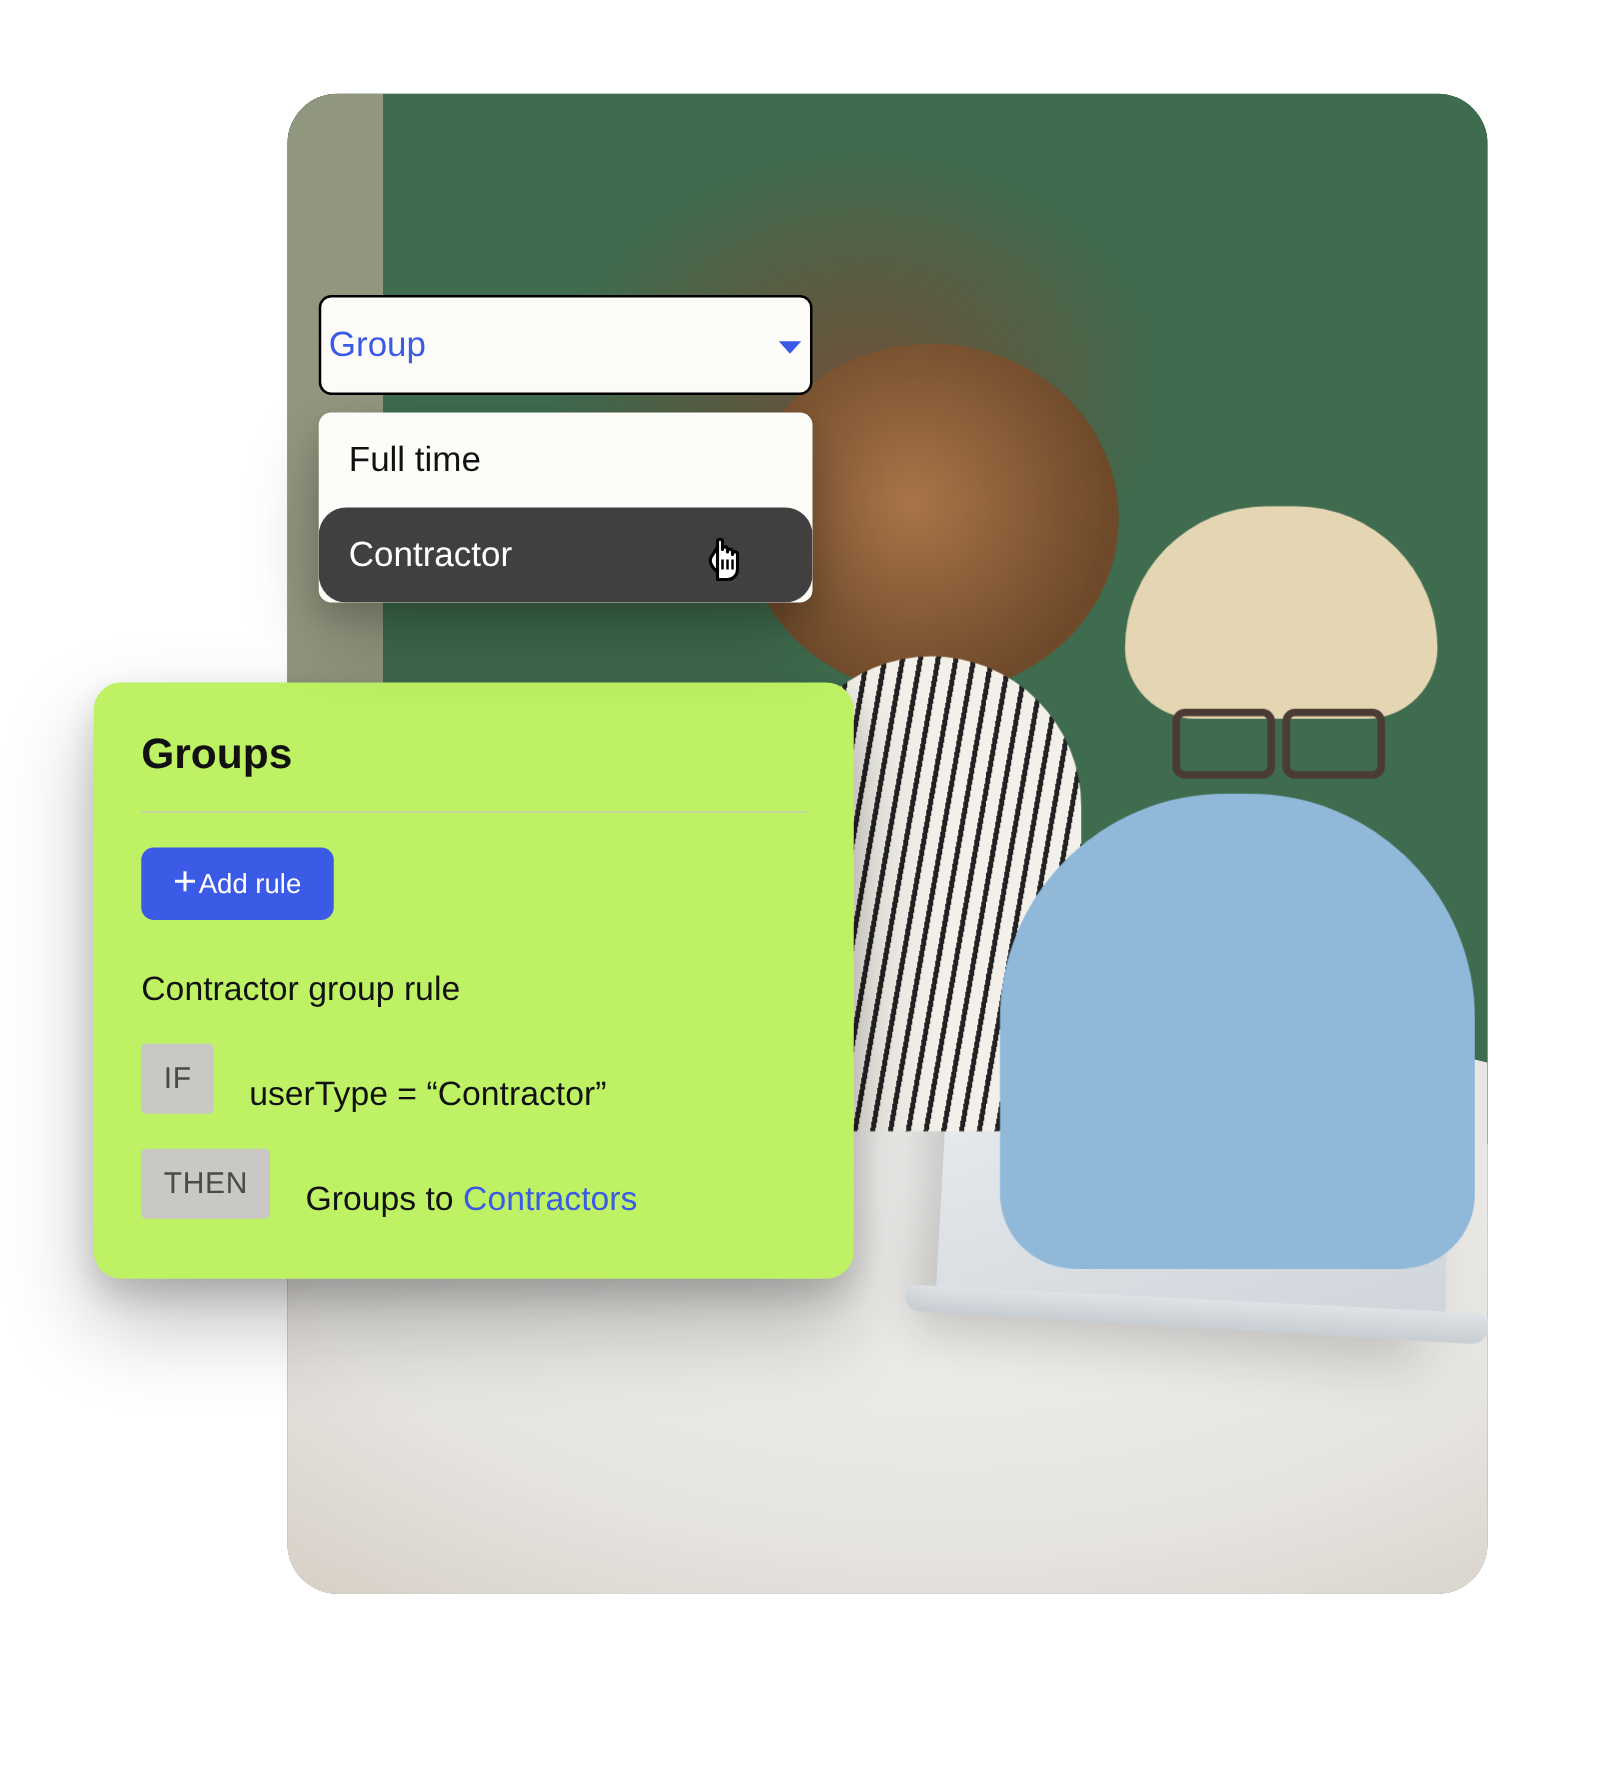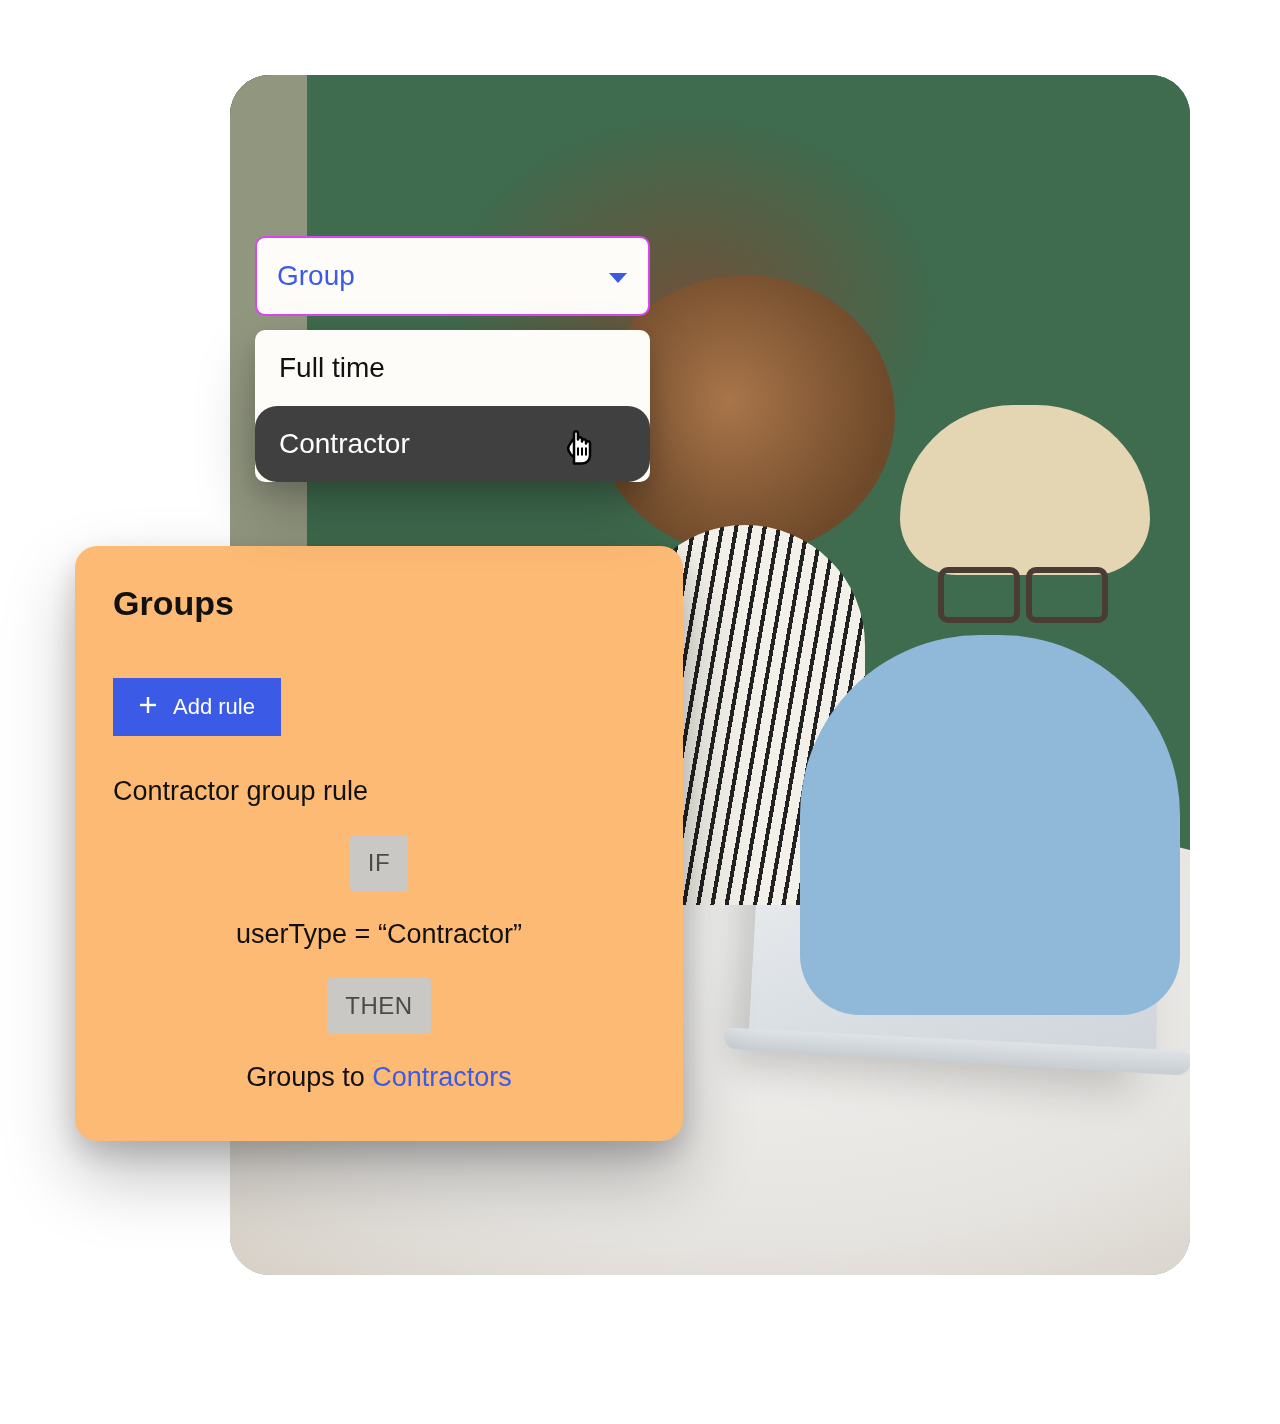--- a/index.html
+++ b/index.html
@@ -108,23 +108,23 @@
   
   .dropdown-wrap {
     position: absolute;
     left: 255px;
     top: 236px;
     width: 395px;
     z-index: 40;
   }
   .dropdown-control {
     background: #fdfcf9;
-    border: 2px solid #d946ef;
+    border: 2px solid #000000;
     border-radius: 10px;
-    padding: 22px 20px;
+    padding: 22px 6px;
     display: flex;
     align-items: center;
     justify-content: space-between;
     font-size: 28px;
     color: #3b5be6;
     font-weight: 500;
     cursor: pointer;
   }
   .dropdown-control svg { width: 20px; height: 14px; }
   .dropdown-list {
@@ -155,62 +155,61 @@
     height: 48px;
     pointer-events: none;
   }
 
   
   .groups-card {
     position: absolute;
     left: 75px;
     top: 546px;
     width: 608px;
-    background: #fdba74;
+    background: #bef264;
     border-radius: 22px;
     box-shadow: 0 35px 70px rgba(0,0,0,0.25), 0 12px 28px rgba(0,0,0,0.16);
     padding: 38px 38px 48px 38px;
     z-index: 30;
   }
   .groups-title {
     font-size: 34px;
     font-weight: 700;
     color: #111;
   }
   .divider {
     height: 1px;
     background: #c9c6c2;
     margin: 26px 0 28px;
   }
   .add-rule-btn {
     display: inline-flex;
     align-items: center;
-    gap: 16px;
+    gap: 2px;
     background: #3b5be6;
     color: #fff;
     padding: 16px 26px;
-    border-radius: 0;
+    border-radius: 10px;
     font-size: 22px;
     font-weight: 500;
     cursor: pointer;
   }
   .add-rule-btn svg { width: 18px; height: 18px; stroke: #fff; stroke-width: 2.4; }
   .rule-title {
     margin-top: 40px;
     font-size: 27px;
     color: #111;
   }
   .rule-row {
     display: flex;
-    align-items: center;
+    align-items: flex-end;
     gap: 28px;
     margin-top: 28px;
     font-size: 27px;
     color: #111;
-    flex-direction: column;
   }
   .token {
     background: #c9c8c4;
     color: #4a4a4a;
     padding: 14px 18px;
     border-radius: 4px;
     font-size: 24px;
     letter-spacing: 0.5px;
   }
   .assign-link {

